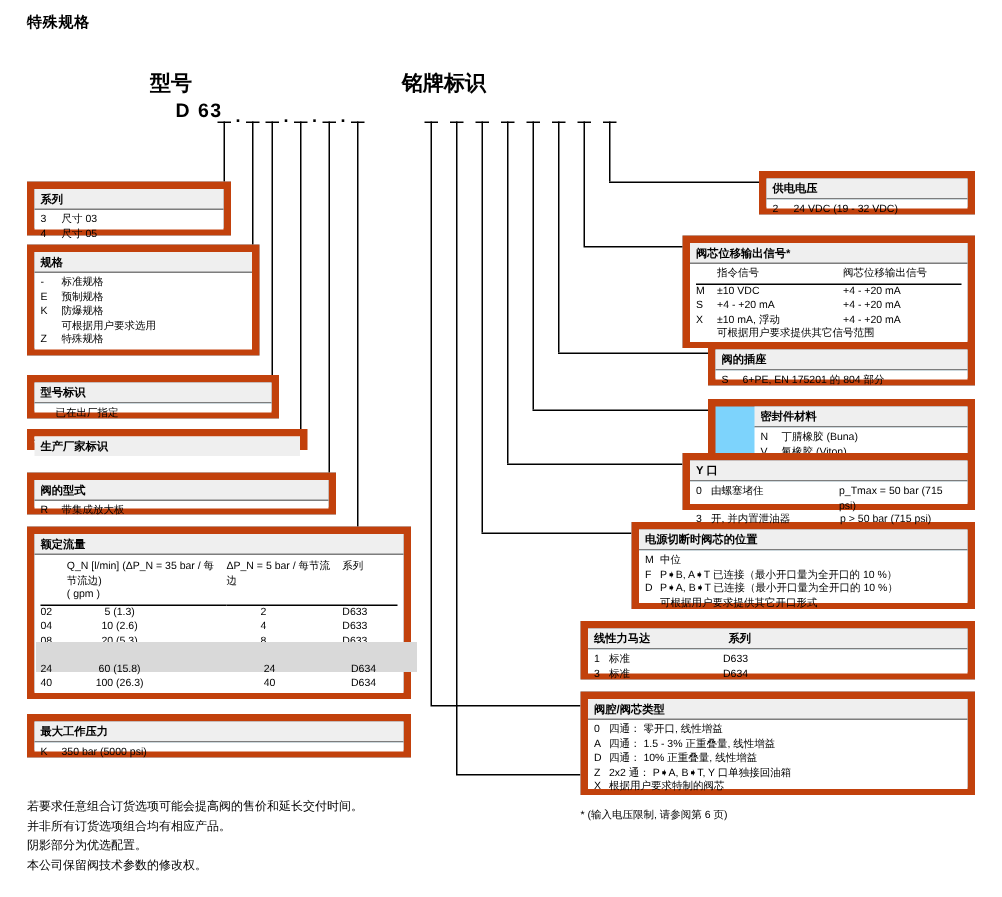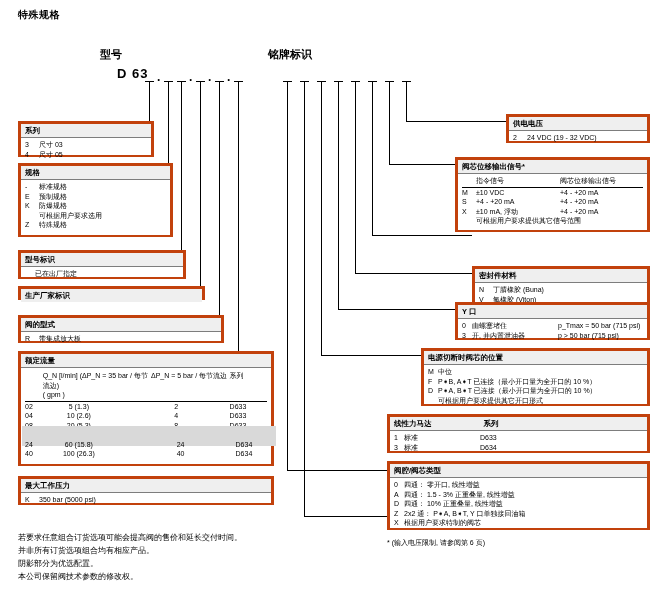--- a/index.html
+++ b/index.html
@@ -25,21 +25,21 @@
     position: absolute;
     left: 18px;
     top: 8px;
     font-size: 10px;
     font-weight: bold;
     letter-spacing: 0.5px;
   }
   
   .hdr-label {
     position: absolute;
-    font-size: 11px;
+    font-size: 14px;
     font-weight: bold;
   }
   .code-row {
     position: absolute;
     font-size: 13px;
     font-weight: bold;
     letter-spacing: 1px;
     padding-left: 17px;
   }
   .slot {
@@ -60,21 +60,21 @@
     background: #000;
   }
   .hline {
     position: absolute;
     height: 1px;
     background: #000;
   }
   
   .box {
     position: absolute;
-    border: 3px solid #c2410c;
+    border: 5px solid #c2410c;
     background: #7dd3fc;
     box-sizing: border-box;
   }
   .box-title {
     font-weight: bold;
     font-size: 7.5px;
     padding: 2px 4px 1px 4px;
     border-bottom: 1px solid #7d7d7d;
     background: #efefef;
   }
@@ -373,22 +373,31 @@
         </tr>
         <tr>
           <td></td>
           <td colspan="2">可根据用户要求提供其它信号范围</td>
         </tr>
       </tbody>
         </table>
     </div>
   </div>
 
-
-  <div class="box" style="left:472px; top:266px; width:178px; height:48px;">
+  <div class="box" style="left:472px; top:228px; width:178px; height:29px;">
+    <div class="box-title">阀的插座</div>
+    <div class="box-body">
+      <div class="row">
+          <span class="key">S</span>
+          <span class="val">6+PE, EN 175201 的 804 部分</span>
+        </div>
+    </div>
+  </div>
+
+  <div class="box" style="left:472px; top:266px; width:178px; height:48px;padding-left:26px;">
     <div class="box-title">密封件材料</div>
     <div class="box-body">
       <div class="row">
           <span class="key">N</span>
           <span class="val">丁腈橡胶 (Buna)</span>
         </div>
       <div class="row">
           <span class="key">V</span>
           <span class="val">氟橡胶 (Viton)</span>
         </div>

